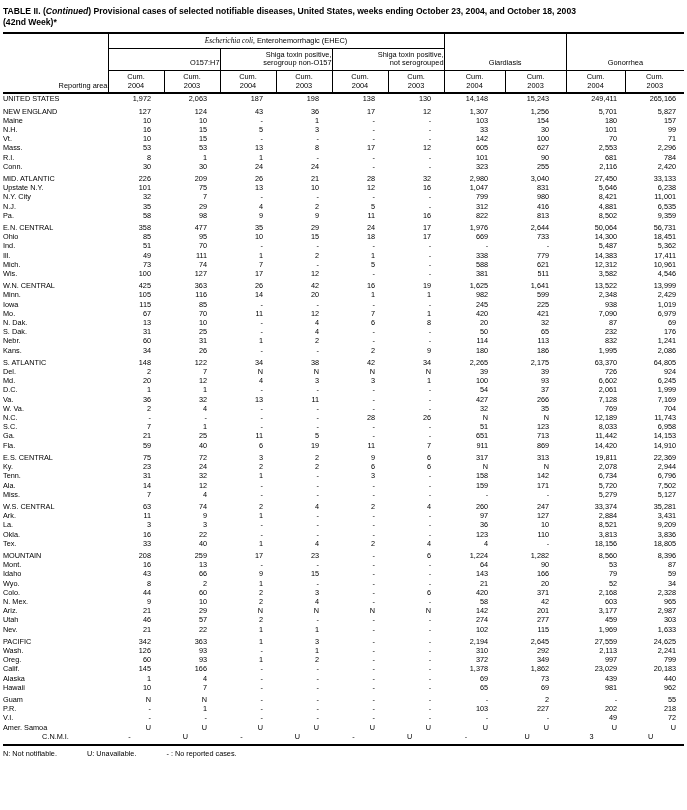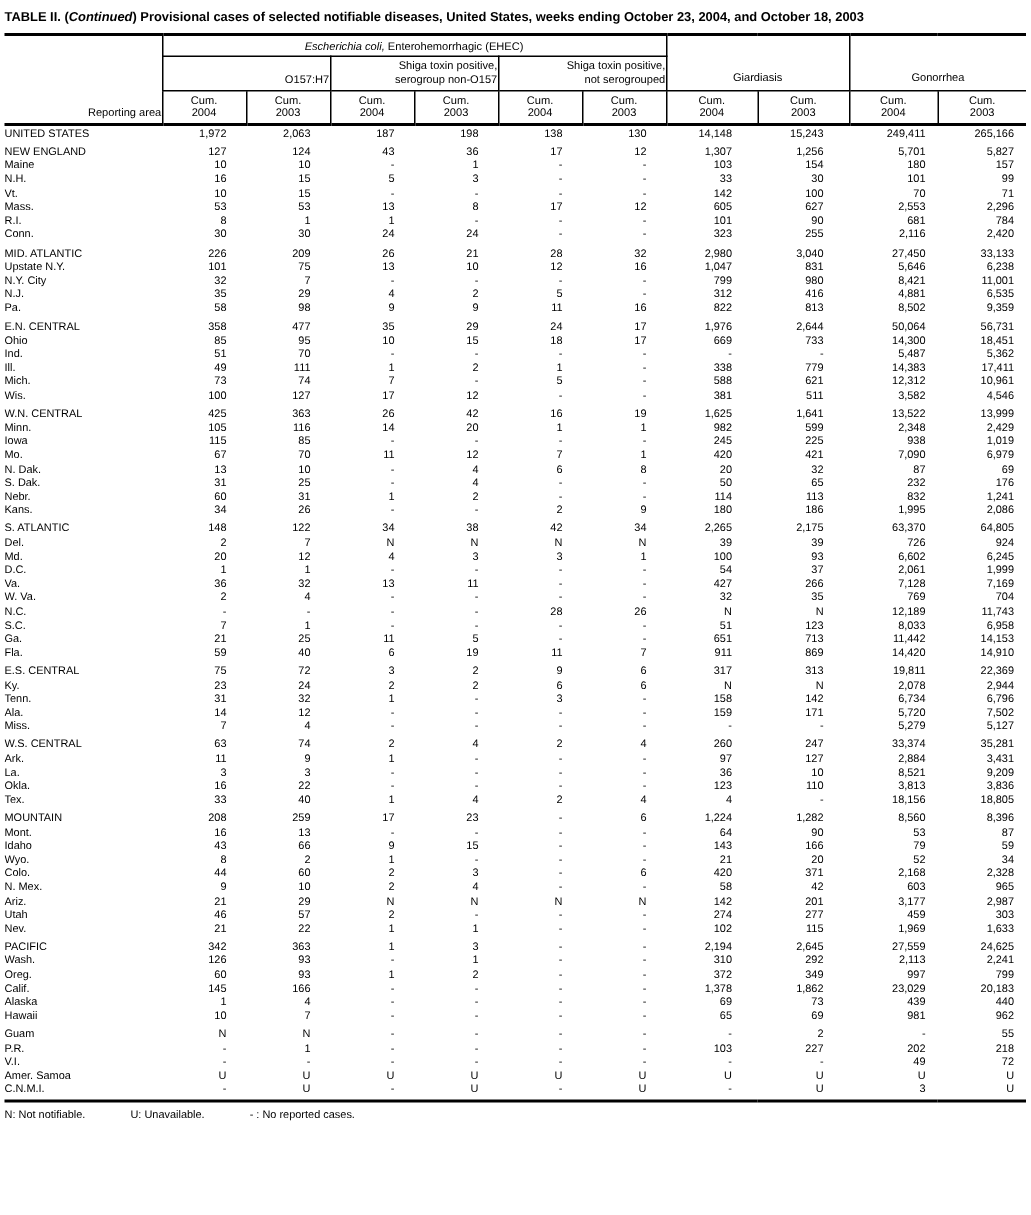--- a/index.html
+++ b/index.html
@@ -40,21 +40,21 @@
   th.th-ehec {
     border-top: 2px solid #000;
     border-left: 1px solid #000;
     border-right: 1px solid #000;
     border-bottom: 1px solid #000;
     text-align: center;
     font-size: 7.4px;
     line-height: 8.6px;
     padding: 3px 0 2px 0;
   }
-  th.th-ehec .italic { font-style: italic; }
+  th.th-ehec .italic { font-style: italic; font-family: Liberation Serif, serif; }
   th.th-disease {
     border-top: 2px solid #000;
     border-left: 1px solid #000;
     border-right: 1px solid #000;
     border-bottom: 1px solid #000;
     vertical-align: bottom;
     text-align: center;
     font-size: 7.4px;
     line-height: 8.6px;
     padding-bottom: 3px;
@@ -94,34 +94,35 @@
   td.num {
     font-size: 7.3px;
     line-height: 9.2px;
     text-align: right;
     padding-right: 13px;
     white-space: nowrap;
   }
   td.num.c7, td.num.c8 { padding-right: 17px; }
   td.num.c9, td.num.c10 { padding-right: 8px; }
   tr.spacer td { height: 3px; line-height: 3px; font-size: 1px; }
-  tbody tr:last-child td { border-bottom: 2px solid #000; padding-bottom: 3px; }
+  tbody tr:last-child td { border-bottom: 2px solid #000; padding-bottom: 3px; text-align: center; }
 
   
   .footnotes { margin-top: 3px; font-size: 7.3px; line-height: 9.5px; }
   .legend-item { display: inline-block; margin-right: 30px; }
   .legend-item:last-child { margin-right: 17px; }
 </style>
 </head>
 <body>
 
 <div class="page">
 
   <div class="title-block">
     <div class="title-line1"><span>TABLE II. (</span><span class="title-italic">Continued</span><span>) Provisional cases of selected notifiable diseases, United States, weeks ending October 23, 2004, and October 18, 2003</span></div>
+    <div class="title-line2">(42nd Week)*</div>
   </div>
 
   <table class="data-table">
     <colgroup>
       <col style="width:105px">
       <col style="width:56px">
         <col style="width:56px">
       <col style="width:56px">
         <col style="width:56px">
       <col style="width:56px">

